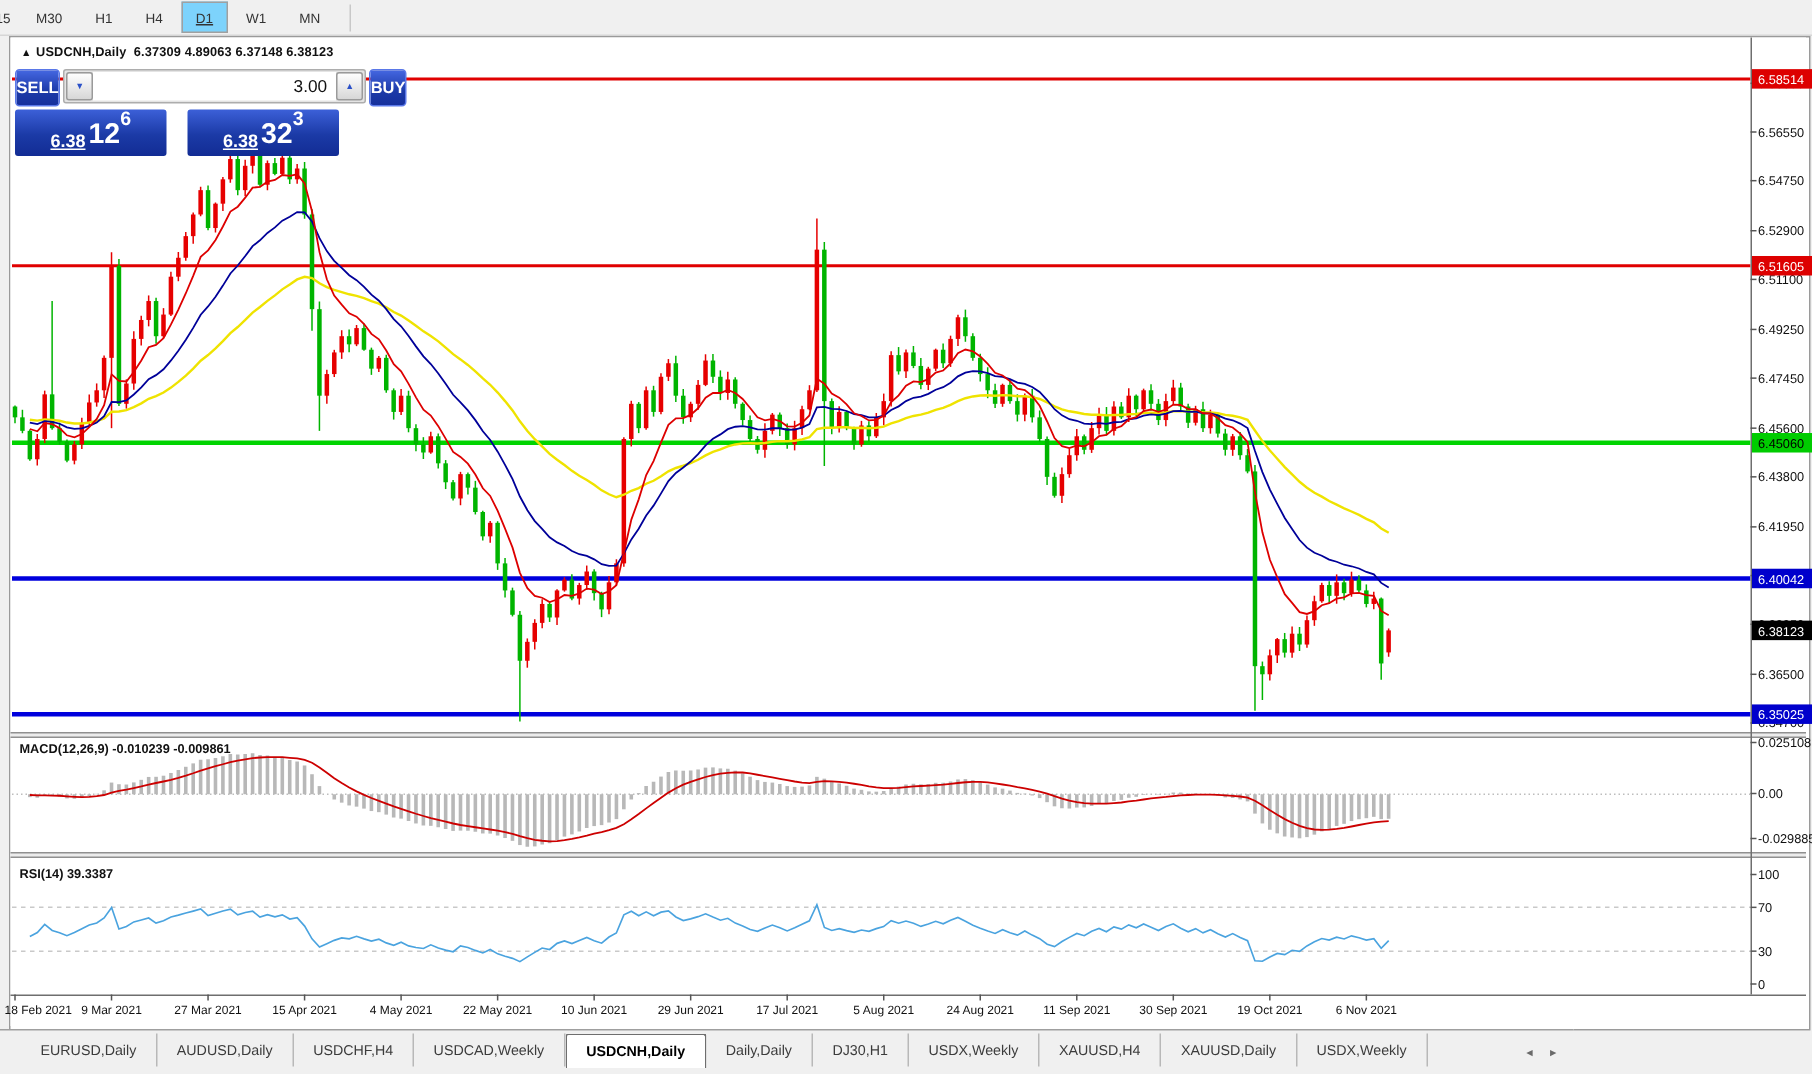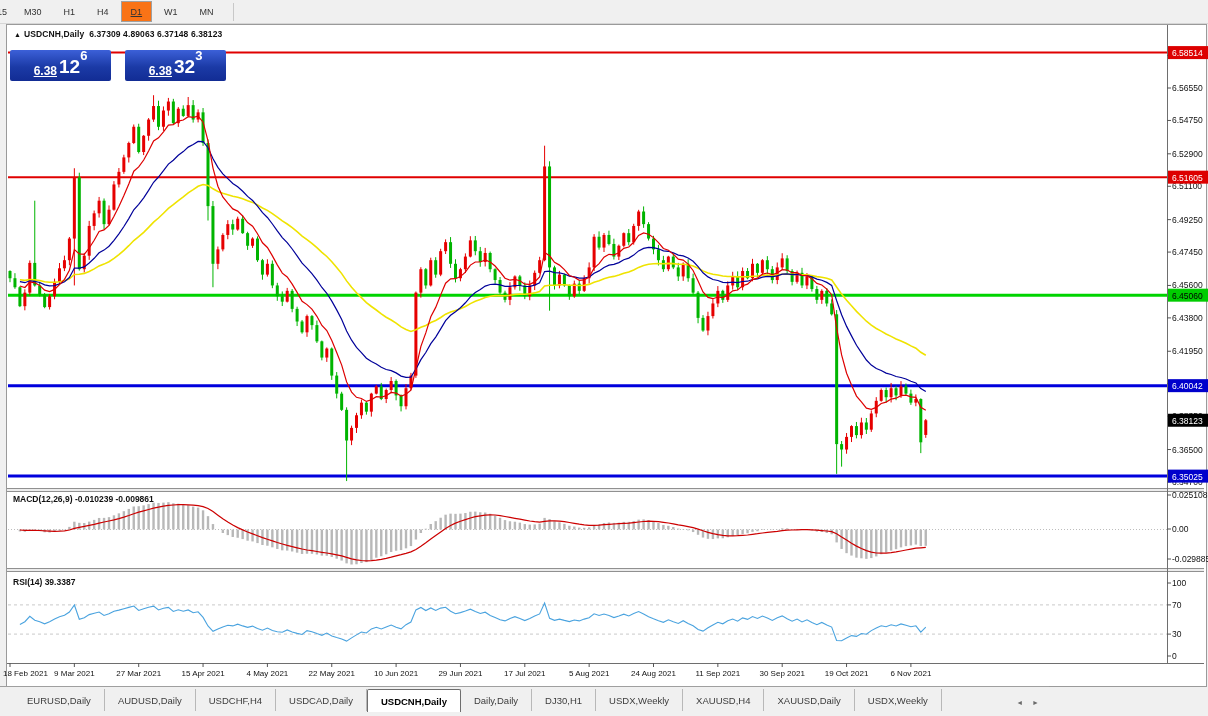--- a/index.html
+++ b/index.html
@@ -5,21 +5,21 @@
   html,body{margin:0;padding:0;}
   body{width:1208px;height:716px;position:relative;background:#f0f0f0;
        font-family:"Liberation Sans", sans-serif;overflow:hidden;}
   
   #tf-toolbar{position:absolute;left:0;top:0;width:1208px;height:23px;
     background:#f0f0f0;border-bottom:1px solid #d6d6d6;display:flex;align-items:center;}
   .tfbtn{height:19px;padding:0 9px;margin:0 1px;font-size:9px;color:#333;
     display:flex;align-items:center;justify-content:center;background:transparent;
     border:1px solid transparent;cursor:default;}
   .tfbtn.clipped{margin-left:-8px;padding:0 4px;}
-  .tfbtn.active{background:#f97316;border:1px solid #a0a0a0;text-decoration:underline;}
+  .tfbtn.active{background:#7dd3fc;border:1px solid #a0a0a0;text-decoration:underline;}
   .tf-sep{width:1px;height:18px;background:#c8c8c8;margin-left:8px;}
   
   #chart-window{position:absolute;left:6px;top:24px;width:1199px;height:661px;
     background:#ffffff;border:1px solid #9a9a9a;}
   #chart-svg{position:absolute;left:0;top:0;width:1208px;height:716px;z-index:2;}
   svg text{font-family:"Liberation Sans", sans-serif;}
   
   #chart-title{position:absolute;left:14px;top:29px;z-index:3;font-size:8.5px;
     font-weight:700;color:#111;letter-spacing:0.1px;}
   #chart-title .arr{font-size:7px;margin-right:3px;}
@@ -751,40 +751,53 @@
     <text y="676" font-size="8px" fill="#111" x="910.9" text-anchor="middle">6 Nov 2021</text>
     <text x="13" y="502" font-size="8.5px" font-weight="600" fill="#111">MACD(12,26,9) -0.010239 -0.009861</text>
     <text x="13" y="585" font-size="8.5px" font-weight="600" fill="#111">RSI(14) 39.3387</text>
   </svg>
 
 <div id="chart-title">
   <span class="arr">▲</span><span>USDCNH,Daily</span>&nbsp;&nbsp;<span>6.37309 4.89063 6.37148 6.38123</span>
 </div>
 
 <div id="trade-panel">
+  <div id="tp-row1">
+    <div class="tp-btn">SELL</div>
+    <div id="tp-spin">
+      <div class="spin-btn">
+          <span>▼</span>
+        </div>
+      <input id="tp-vol" value="3.00" style="">
+      <div class="spin-btn">
+          <span>▲</span>
+        </div>
+    </div>
+    <div class="tp-btn">BUY</div>
+  </div>
   <div id="tp-row2">
     <div class="tp-price">
       <span class="sm">6.38</span>
       <span class="big">12</span>
       <span class="sup">6</span>
     </div>
     <div class="tp-price">
       <span class="sm">6.38</span>
       <span class="big">32</span>
       <span class="sup">3</span>
     </div>
   </div>
 </div>
 
 <div id="tab-bar">
   <ul id="tabs">
       <li>EURUSD,Daily</li>
       <li>AUDUSD,Daily</li>
       <li>USDCHF,H4</li>
-      <li>USDCAD,Daily</li>
+      <li>USDCAD,Weekly</li>
       <li class="active">USDCNH,Daily</li>
       <li>Daily,Daily</li>
       <li>DJ30,H1</li>
       <li>USDX,Weekly</li>
       <li>XAUUSD,H4</li>
       <li>XAUUSD,Daily</li>
       <li>USDX,Weekly</li>
     </ul>
   <div id="tab-arrows">
     <span>◄</span>

